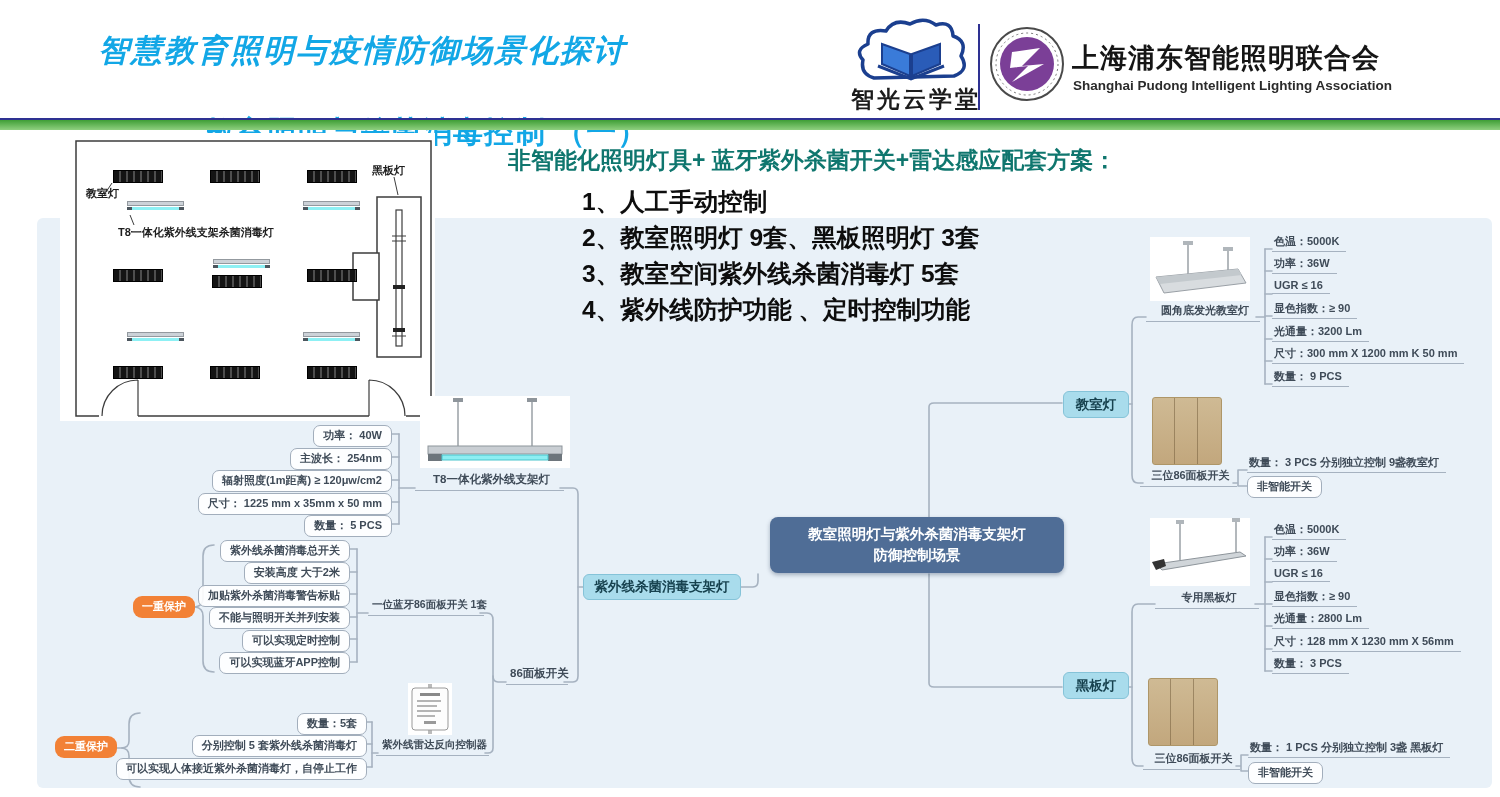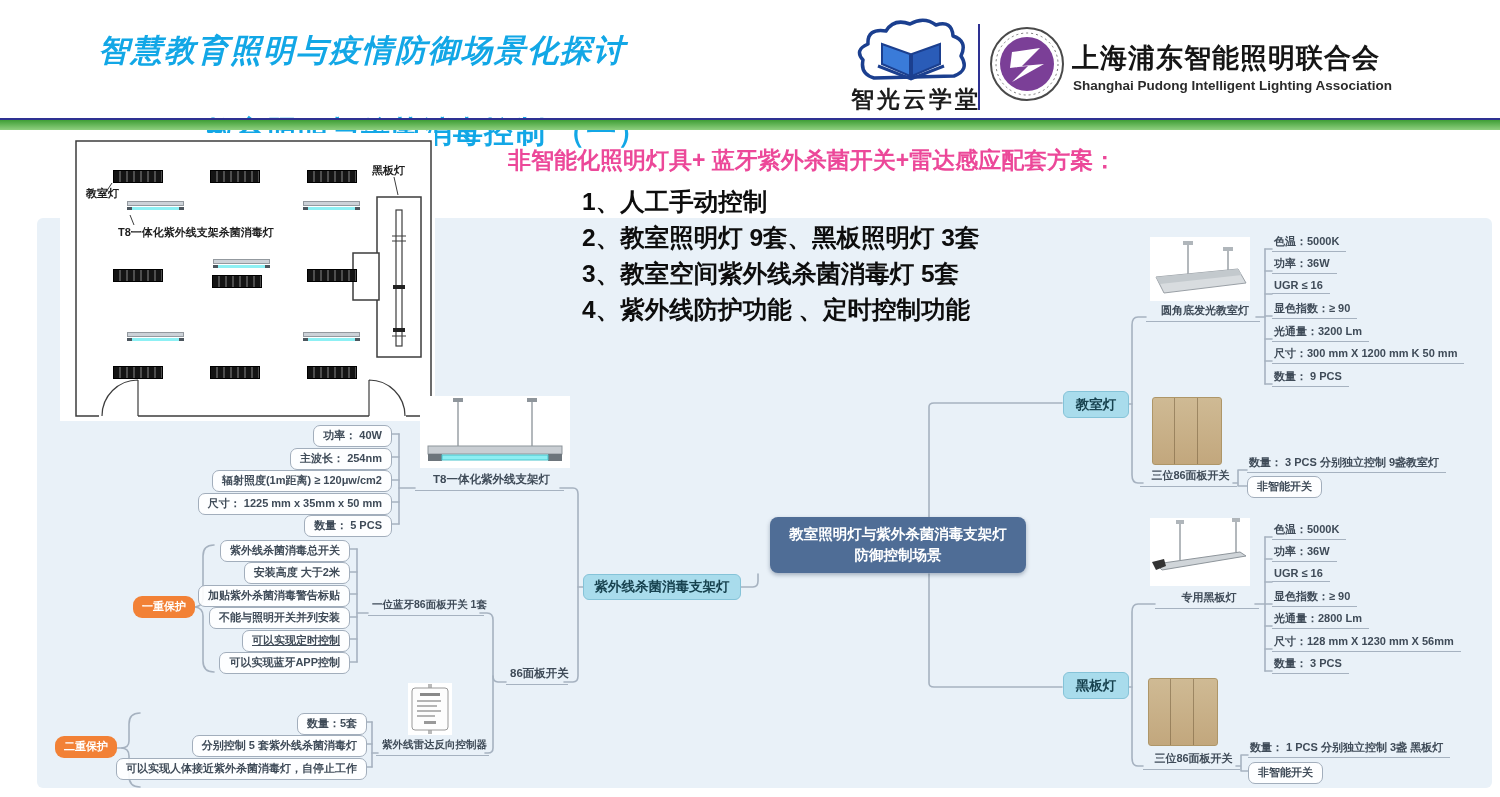--- a/index.html
+++ b/index.html
@@ -13,36 +13,36 @@
           letter-spacing:1px;white-space:nowrap;margin-top:36px;}
   .greenbar{left:0;top:118px;width:1500px;height:10px;border-top:2px solid #2e3192;
             background:linear-gradient(180deg,#3f9e36,#8fd07f);}
   .logo-left-text{left:842px;top:84px;width:148px;text-align:center;font-size:23px;
                   font-weight:bold;color:#1c1c1c;letter-spacing:3px;}
   .logo-divider{left:978px;top:24px;width:2px;height:86px;background:#2e3192;}
   .assoc-cn{left:1072px;top:40px;font-size:27px;font-weight:bold;color:#151515;
             letter-spacing:1px;white-space:nowrap;}
   .assoc-en{left:1073px;top:78px;font-size:13.5px;font-weight:bold;color:#2b2b2b;white-space:nowrap;}
   
-  .scheme-heading{left:508px;top:145px;font-size:23px;font-weight:bold;color:#ec4899;white-space:nowrap;}
+  .scheme-heading{left:508px;top:145px;font-size:23px;font-weight:bold;color:#0f766e;white-space:nowrap;}
   .scheme-list{left:582px;top:184px;font-size:24.5px;font-weight:bold;color:#0d0d0d;line-height:36px;white-space:nowrap;}
   
   .map-bg{left:37px;top:218px;width:1455px;height:570px;background:#e9f1f8;border-radius:6px;}
   .lbl{position:absolute;font-size:11.5px;font-weight:bold;color:#3f4b58;white-space:nowrap;}
   .underlined{border-bottom:1.5px solid #a6b2c0;padding:0 0 3px 4px;text-align:center;}
   .boxed{position:absolute;font-size:11px;font-weight:bold;color:#3f4b58;white-space:nowrap;
          background:rgba(255,255,255,.9);border:1px solid #a2aebc;border-radius:7px;padding:2px 9px 3px 9px;}
   .prop{position:absolute;left:1272px;font-size:11px;font-weight:bold;color:#3f4b58;
         white-space:nowrap;border-bottom:1.5px solid #a6b2c0;padding:0 7px 2px 2px;}
   .node-blue{position:absolute;background:#a9dcec;border:1px solid #85c3d8;border-radius:6px;
              color:#17424f;font-weight:bold;text-align:center;}
   .node-orange{position:absolute;background:#f28136;border-radius:9px;color:#fff;font-weight:bold;
                font-size:11px;padding:3px 9px 4px 9px;white-space:nowrap;}
   .central-node{left:770px;top:517px;width:246px;background:#4f6d96;color:#fff;border-radius:8px;
-                font-weight:bold;font-size:14.5px;text-align:center;padding:7px 5px;line-height:1.45;
+                font-weight:bold;font-size:14.5px;text-align:center;padding:7px 24px;line-height:1.45;
                 box-shadow:0 2px 4px rgba(30,50,80,.35);}
   .switch86{position:absolute;width:68px;height:66px;border-radius:3px;border:1px solid #ae9668;
             background:linear-gradient(180deg,#cfba94,#c2a77d);}
   .switch86:before{content:"";position:absolute;inset:0;
             background:linear-gradient(90deg,transparent 0 21px,rgba(110,88,55,.5) 21px 22px,
             transparent 22px 44px,rgba(110,88,55,.5) 44px 45px,transparent 45px);}
   .photo{position:absolute;background:#fff;}
   
   .plan{left:60px;top:133px;width:375px;height:288px;background:#fff;}
   .dl{position:absolute;width:48px;height:11px;border:1px solid #000;
@@ -241,21 +241,21 @@
       <rect x="9" y="32" width="18" height="2" fill="#b5b5b5"></rect>
       <rect x="16" y="38" width="12" height="3" fill="#999"></rect>
     </svg>
   </div>
 
   <div class="node-orange" style="left:133px;top:596px;">一重保护</div>
   <div class="boxed" style="right:1150px;top:540px;">紫外线杀菌消毒总开关</div>
   <div class="boxed" style="right:1150px;top:562px;">安装高度 大于2米</div>
   <div class="boxed" style="right:1150px;top:585px;">加贴紫外杀菌消毒警告标贴</div>
   <div class="boxed" style="right:1150px;top:607px;">不能与照明开关并列安装</div>
-  <div class="boxed" style="right:1150px;top:630px;text-decoration:underline;">可以实现定时控制</div>
+  <div class="boxed" style="right:1150px;top:630px;">可以实现定时控制</div>
   <div class="boxed" style="right:1150px;top:652px;margin-left:40px;">可以实现蓝牙APP控制</div>
 
   <div class="node-orange" style="left:55px;top:736px;">二重保护</div>
   <div class="boxed" style="right:1133px;top:713px;">数量：5套</div>
   <div class="boxed" style="right:1133px;top:735px;">分别控制 5 套紫外线杀菌消毒灯</div>
   <div class="boxed" style="right:1133px;top:758px;">可以实现人体接近紫外杀菌消毒灯，自停止工作</div>
 
   <div class="abs central-node">
     <div>教室照明灯与紫外杀菌消毒支架灯</div>
     <div>防御控制场景</div>

